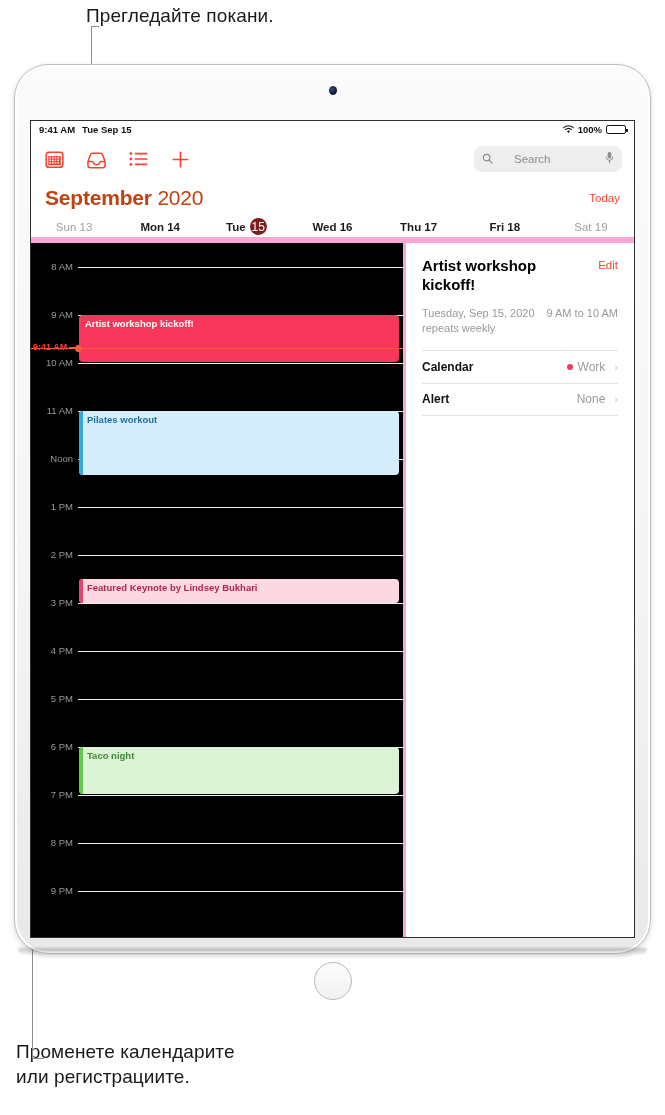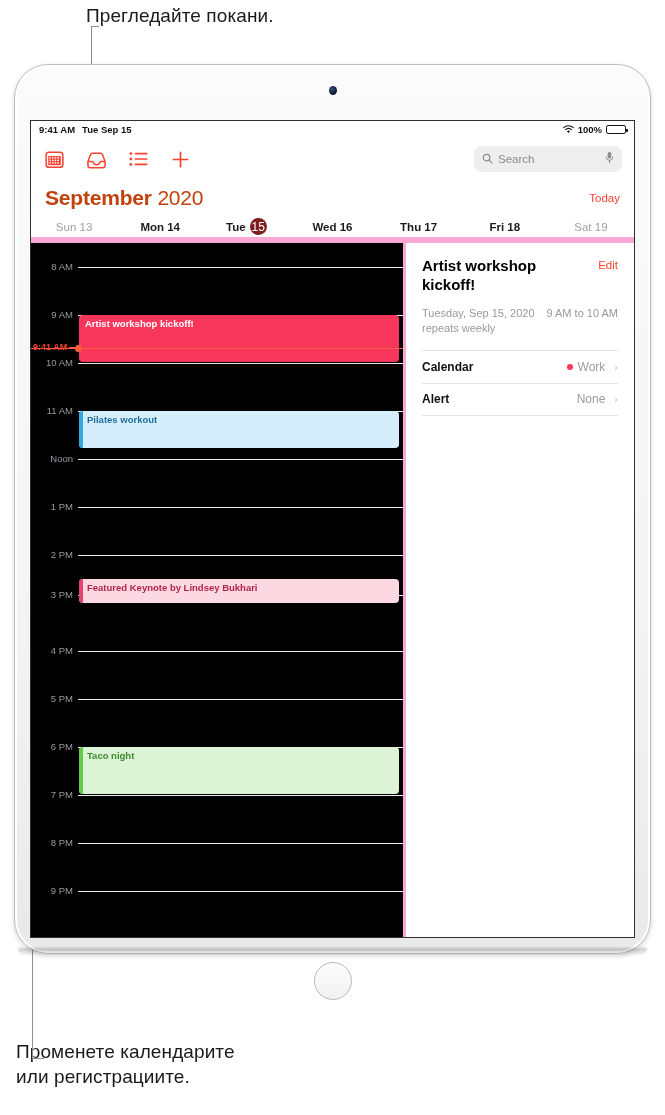--- a/index.html
+++ b/index.html
@@ -101,21 +101,21 @@
     font-size: 11px; color: #111; padding: 0 16px; height: 23px;
     display:flex; align-items:center; justify-content:center;
     border-radius: 7px; cursor: pointer; position: relative;
   }
   .seg.active { background:#fff; box-shadow: 0 0 1px rgba(0,0,0,.30), 0 1px 2px rgba(0,0,0,.18); font-weight: 600; }
   .seg-div { width: 1px; height: 13px; background: #d2d2d4; }
 
   
   .searchbox {
     margin-left: auto; width: 148px; height: 26px; background:#eeeeef;
-    border-radius: 8px; display:flex; align-items:center; padding: 0 8px; gap: 5px;
+    border-radius: 8px; display:flex; align-items:center; padding: 0 8px; gap: 21px;
     cursor: text;
   }
   .search-ph { font-size: 11.5px; color: #8b8b90; flex: 1; }
 
   
   .monthbar {
     height: 36px; display:flex; align-items:center; padding: 0 14px; background:#fff;
   }
   .month-title { font-size: 21px; color:#c2410c; letter-spacing:-.2px; }
   .month-title b { font-weight: 700; }
@@ -374,21 +374,21 @@
             <div class="hour-line"></div>
           </div>
         <div class="hourrow" style="top:264px;">
             <div class="hour-label">1 PM</div>
             <div class="hour-line"></div>
           </div>
         <div class="hourrow" style="top:312px;">
             <div class="hour-label">2 PM</div>
             <div class="hour-line"></div>
           </div>
-        <div class="hourrow" style="top:352px;">
+        <div class="hourrow" style="top:360px;">
             <div class="hour-label">3 PM</div>
             <div class="hour-line"></div>
           </div>
         <div class="hourrow" style="top:408px;">
             <div class="hour-label">4 PM</div>
             <div class="hour-line"></div>
           </div>
         <div class="hourrow" style="top:456px;">
             <div class="hour-label">5 PM</div>
             <div class="hour-line"></div>
@@ -407,21 +407,21 @@
           </div>
         <div class="hourrow" style="top:648px;">
             <div class="hour-label">9 PM</div>
             <div class="hour-line"></div>
           </div>
 
         <div class="event ev-selected" style="top:72px; height:47px;">
           <div class="etitle">Artist workshop kickoff!</div>
         </div>
 
-        <div class="event ev-blue" style="top:168px; height:37px;">
+        <div class="event ev-blue" style="top:168px; height:64px;">
           <div class="bar"></div>
           <div class="etitle">Pilates workout</div>
         </div>
 
         <div class="event ev-pink" style="top:336px; height:24px;">
           <div class="bar"></div>
           <div class="etitle">Featured Keynote by Lindsey Bukhari</div>
         </div>
 
         <div class="event ev-green" style="top:504px; height:47px;">

